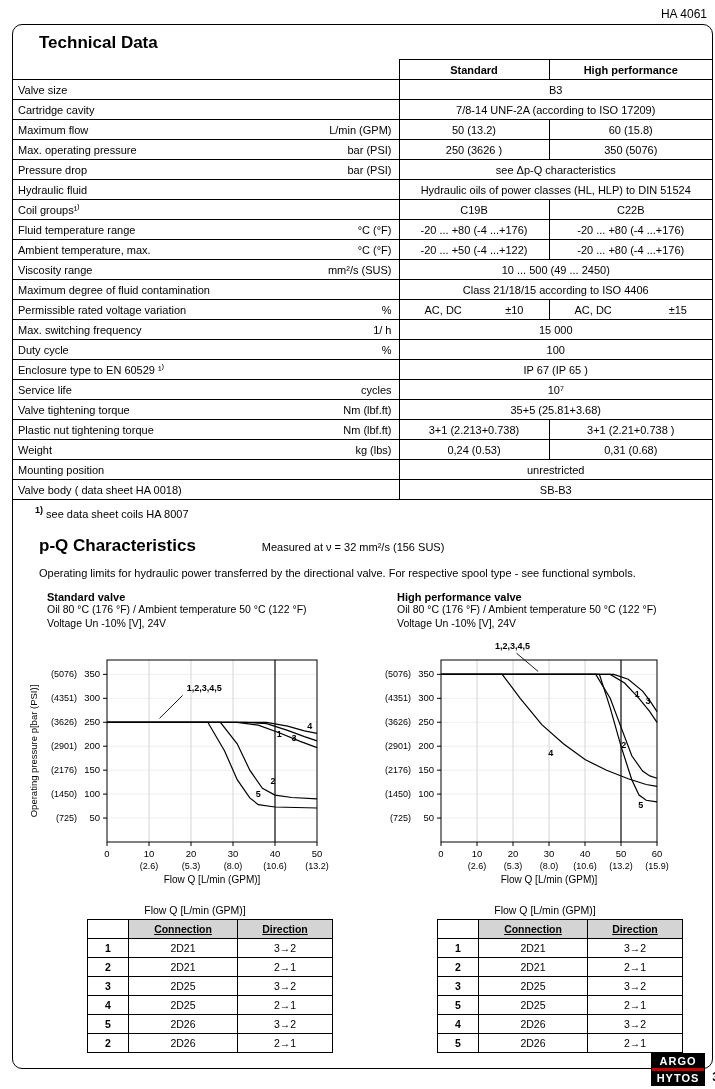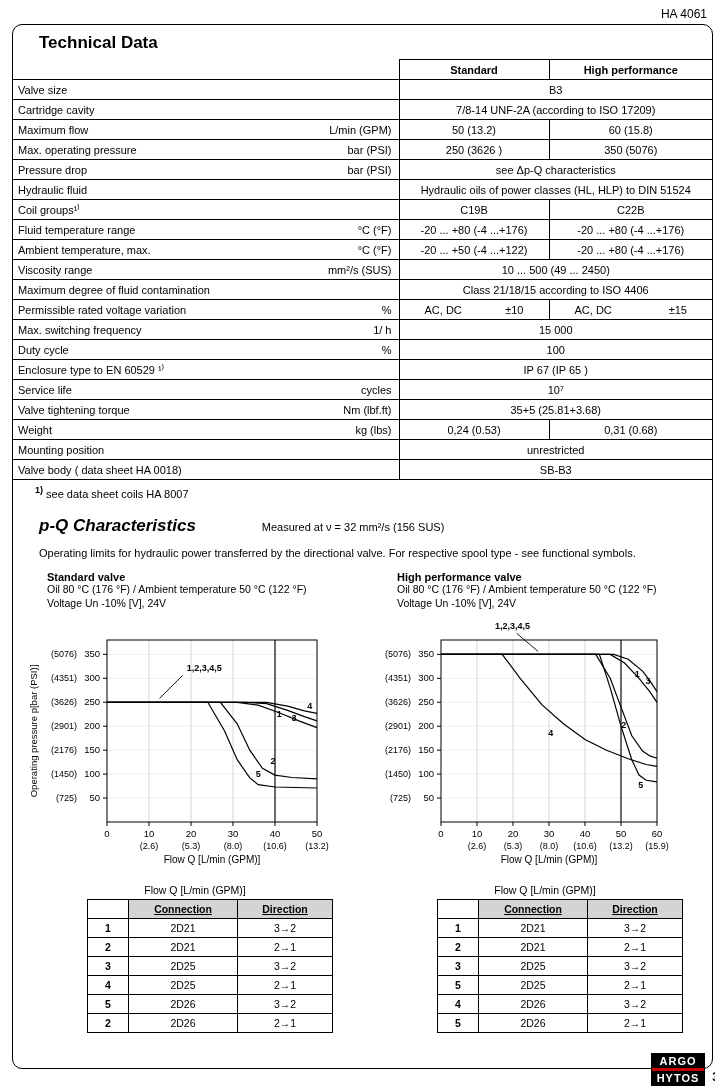--- a/index.html
+++ b/index.html
@@ -14,21 +14,21 @@
   .tech-table tr>*:last-child{border-right:none;}
   .tech-table thead th{font-weight:bold;text-align:center;}
   .tech-table thead th.blank{border-top:none;}
   .lblflex{display:flex;justify-content:space-between;align-items:baseline;}
   .lblflex .unit{padding-right:2px;white-space:nowrap;}
   .tech-table td.val{text-align:center;}
   .pairflex{display:flex;justify-content:space-between;padding:0 20px;}
   .footnote{font-size:11px;margin:5px 0 0 22px;}
   .footnote sup{font-weight:bold;font-size:9px;}
   .pq-head{display:flex;align-items:baseline;gap:66px;margin:16px 0 2px 26px;}
-  .pq-head h2{font-size:17px;font-weight:bold;margin:0;font-style:italic;}
+  .pq-head h2{font-size:17px;font-weight:bold;margin:0;}
   .measured{font-size:11px;}
   .pq-desc{font-size:11px;margin:10px 40px 10px 26px;line-height:1.4;max-width:620px;}
   .charts-row{display:flex;gap:24px;margin-left:12px;}
   .chart-block{width:326px;}
   .chart-title{font-weight:bold;font-size:11px;margin-left:22px;}
   .chart-sub{font-size:10.5px;margin-left:22px;line-height:1.3;}
   svg text{font-family:"Liberation Sans",sans-serif;}
   .flow-caption{font-size:10.5px;width:216px;text-align:center;margin:6px 0 3px 62px;}
   .conn-table{border-collapse:collapse;margin-left:62px;font-size:10.5px;}
   .conn-table th,.conn-table td{border:1px solid #000;padding:1px 4px;text-align:center;height:16px;}
@@ -228,20 +228,30 @@
             <td class="val" colspan="2">10⁷</td>
           </tr>
           <tr>
             <td>
               <div class="lblflex">
                 <span>Valve tightening torque</span>
                 <span class="unit">Nm (lbf.ft)</span>
               </div>
             </td>
             <td class="val" colspan="2">35+5 (25.81+3.68)</td>
+          </tr>
+          <tr>
+            <td>
+              <div class="lblflex">
+                <span>Plastic nut tightening torque</span>
+                <span class="unit">Nm (lbf.ft)</span>
+              </div>
+            </td>
+            <td class="val">3+1 (2.213+0.738)</td>
+            <td class="val">3+1 (2.21+0.738 )</td>
           </tr>
           <tr>
             <td>
               <div class="lblflex">
                 <span>Weight</span>
                 <span class="unit">kg (lbs)</span>
               </div>
             </td>
             <td class="val">0,24 (0.53)</td>
             <td class="val">0,31 (0.68)</td>

